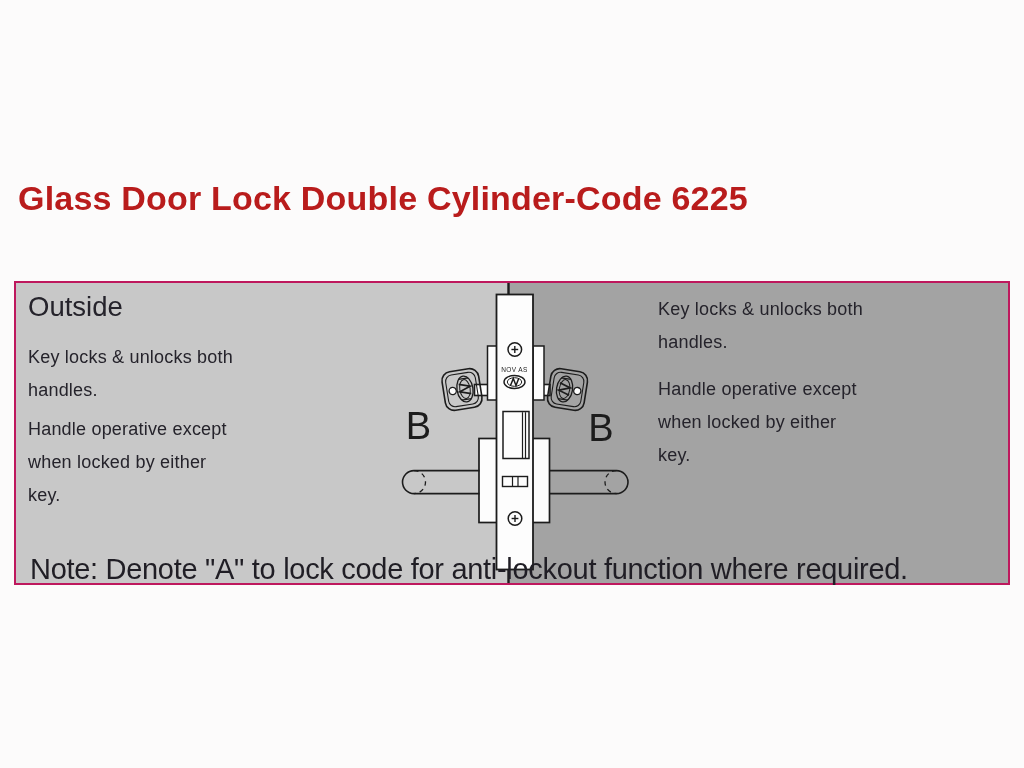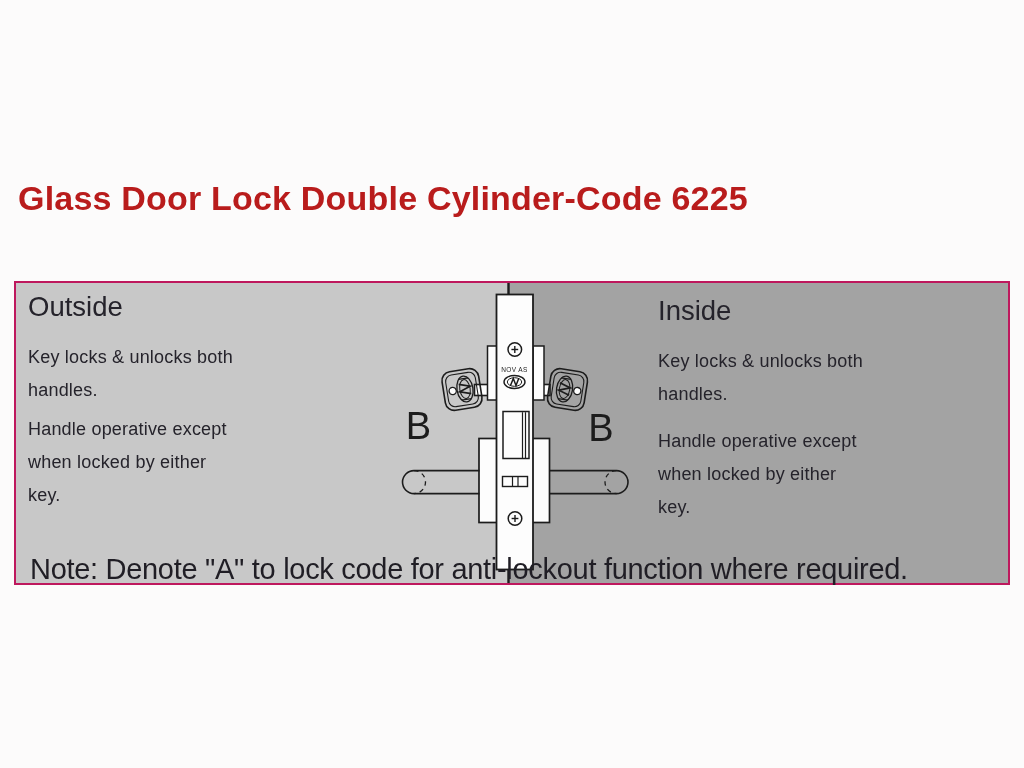--- a/index.html
+++ b/index.html
@@ -47,21 +47,20 @@
   <div class="col col-outside">
     <div class="col-heading">Outside</div>
     <p>Key locks &amp; unlocks both
 handles.</p>
     <p>Handle operative except
 when locked by either
 key.</p>
   </div>
 
   <div class="col col-inside">
-    <div class="col-heading">Inside</div>
     <p>Key locks &amp; unlocks both
 handles.</p>
     <p>Handle operative except
 when locked by either
 key.</p>
   </div>
 
   <svg class="lock" width="992" height="300" viewBox="16 244 992 300" xmlns="http://www.w3.org/2000/svg" fill="none" stroke="#1c1c1c" stroke-width="1.6">
 
     <line x1="508.5" y1="244" x2="508.5" y2="256" stroke-width="2.4"></line>

